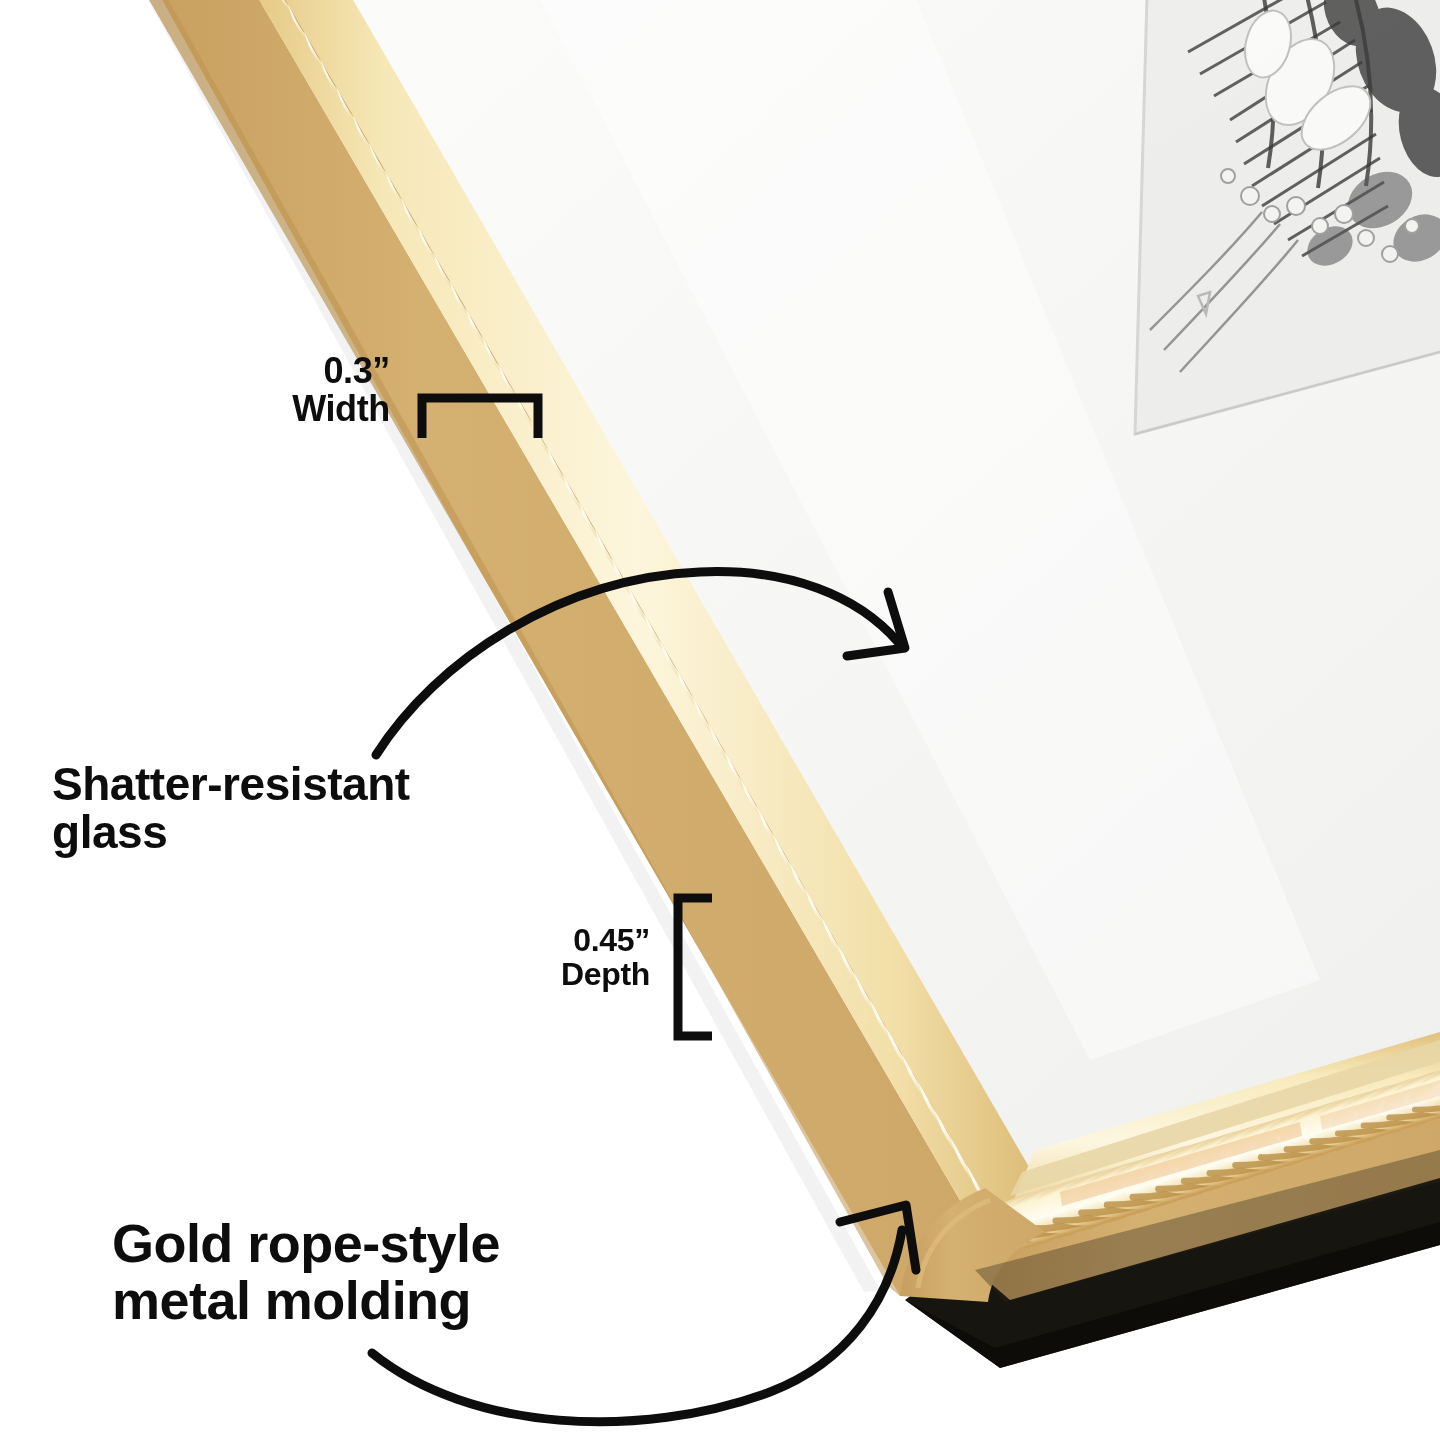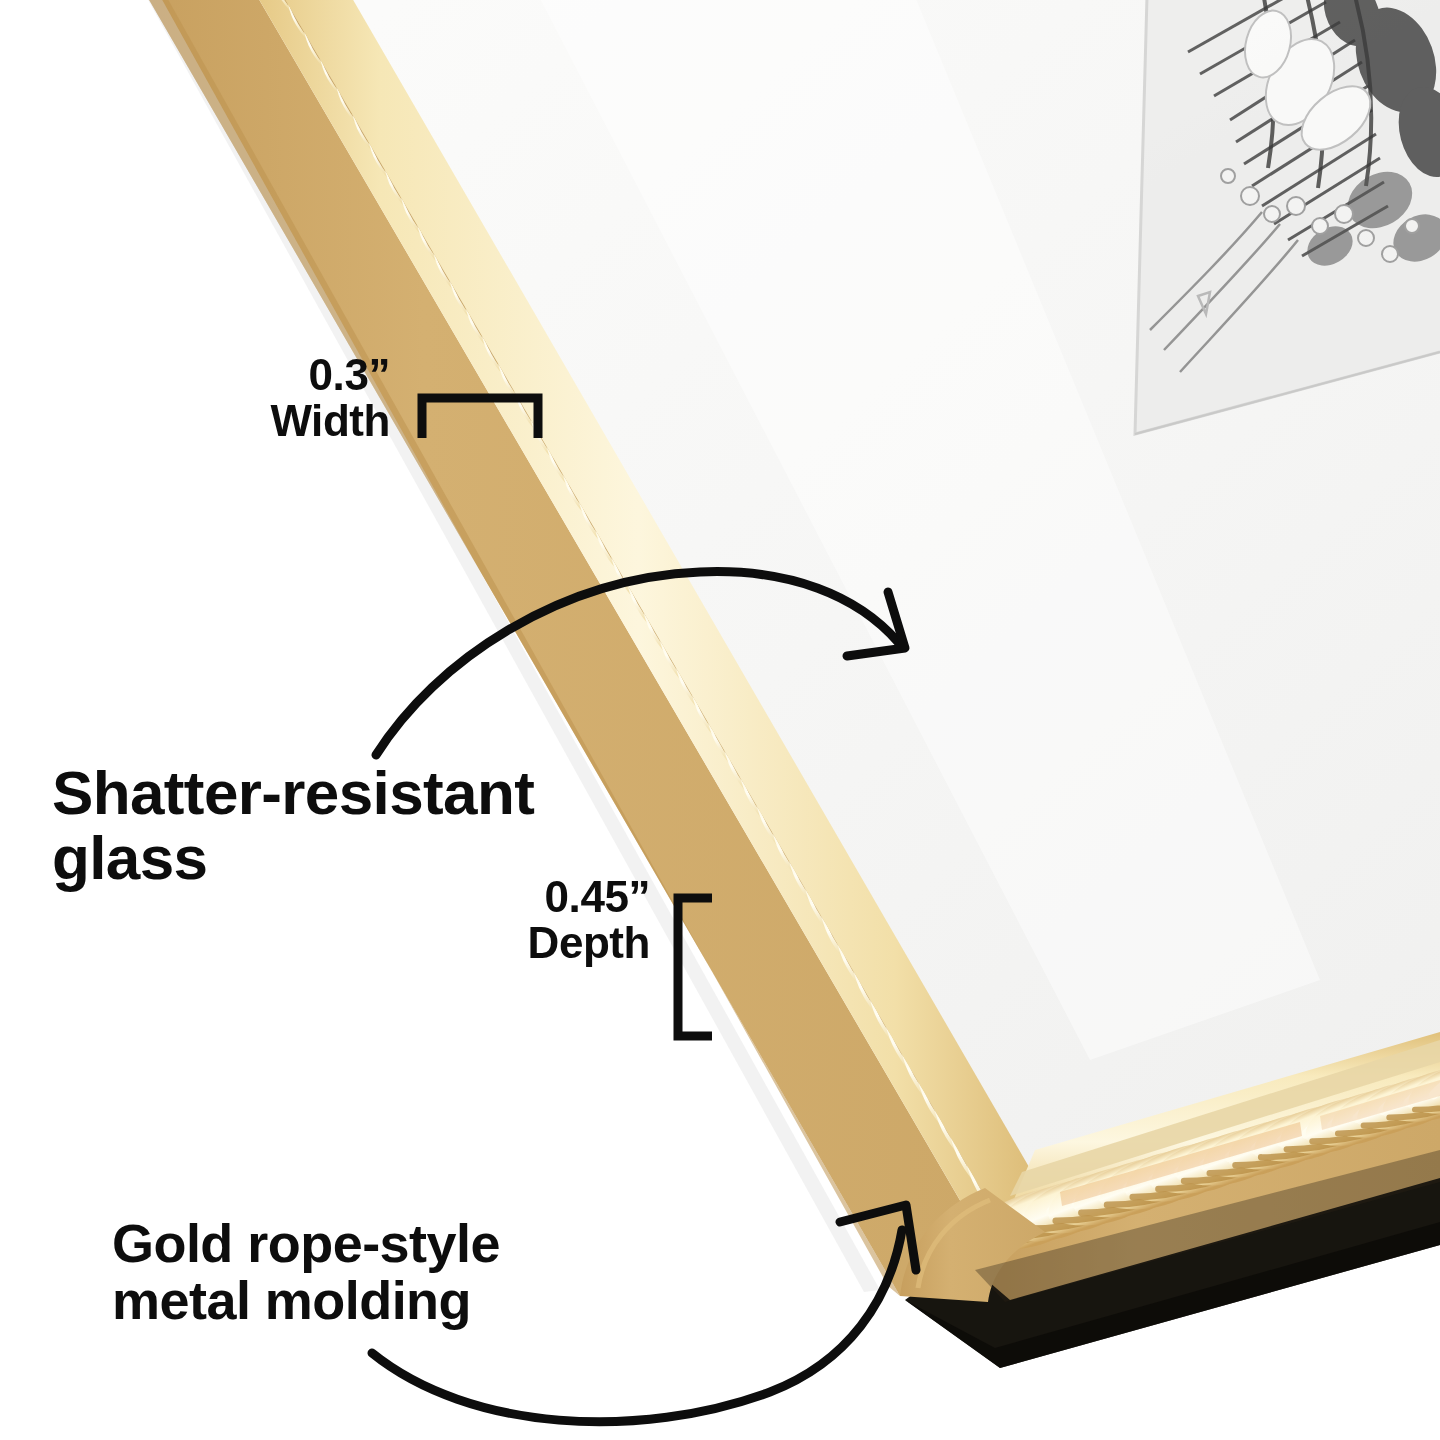--- a/index.html
+++ b/index.html
@@ -19,29 +19,29 @@
     font-family:"Liberation Sans", sans-serif;
     font-weight:bold;
     color:#0d0d0d;
     line-height:1.05;
     letter-spacing:-0.01em;
     white-space:pre-line;
     z-index:40;
   }
   #anno-width{
     left:140px; top:352px; width:250px;
-    text-align:right; font-size:44px;
+    text-align:right; font-size:36px;
   }
   #anno-depth{
-    left:400px; top:874px; width:250px;
-    text-align:right; font-size:44px;
+    left:400px; top:924px; width:250px;
+    text-align:right; font-size:32px;
   }
   #anno-glass{
     left:52px; top:760px; width:520px;
-    text-align:left; font-size:62px;
+    text-align:left; font-size:46px;
   }
   #anno-molding{
     left:112px; top:1215px; width:540px;
     text-align:left; font-size:54px;
   }
 </style>
 </head>
 <body>
 
 <div id="stage">

